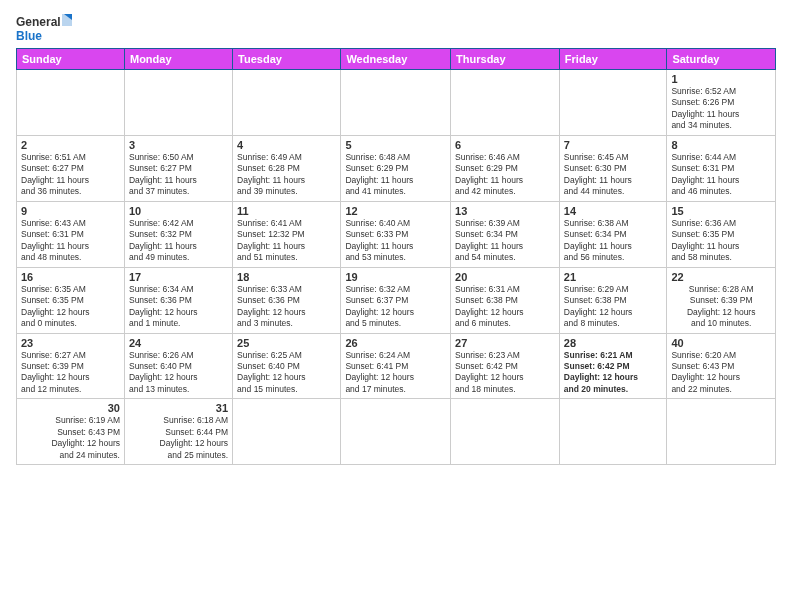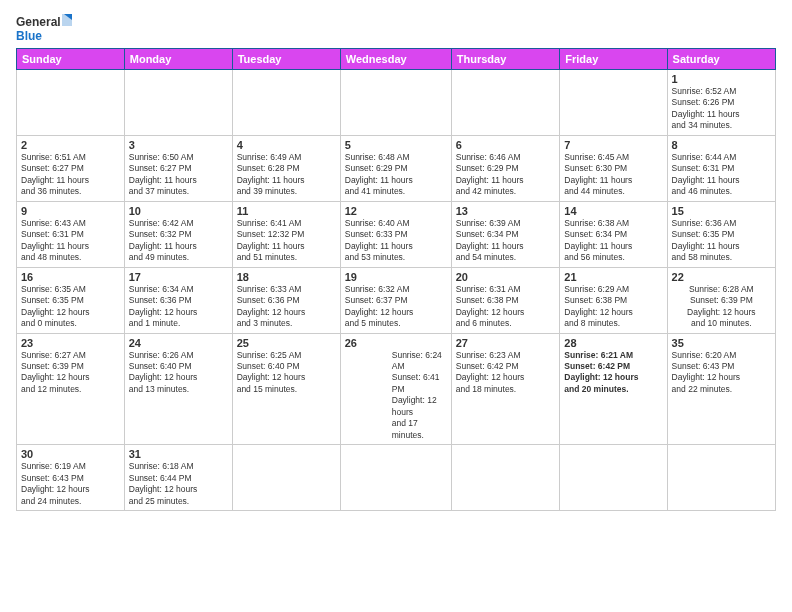--- a/index.html
+++ b/index.html
@@ -71,20 +71,21 @@
     .day-info {
       font-size: 8.5px;
       color: #333;
       line-height: 1.35;
     }
     .empty-cell {
       background: #f9f9f9;
     }
     tr:last-child td {
       height: 60px;
+      text-align: right;
     }
   </style>
 </head>
 <body>
 
 <div class="page">
   <div class="header">
     <div class="logo">
   <svg width="58" height="36" viewBox="0 0 58 36" xmlns="http://www.w3.org/2000/svg">
     <text x="0" y="14" font-size="12" font-weight="bold" fill="#333" font-family="Arial">General</text>
@@ -297,41 +298,41 @@
           </td>
           <td>
             <span class="day-num">25</span>
             <div class="day-info" style="white-space: pre-line;">Sunrise: 6:25 AM
 Sunset: 6:40 PM
 Daylight: 12 hours
 and 15 minutes.</div>
           </td>
           <td>
             <span class="day-num">26</span>
-            <div class="day-info" style="white-space: pre-line; margin-left: 47px;">Sunrise: 6:24 AM
+            <div class="day-info" style="white-space: pre-line;">Sunrise: 6:24 AM
 Sunset: 6:41 PM
 Daylight: 12 hours
 and 17 minutes.</div>
           </td>
           <td>
             <span class="day-num">27</span>
             <div class="day-info" style="white-space: pre-line;">Sunrise: 6:23 AM
 Sunset: 6:42 PM
 Daylight: 12 hours
 and 18 minutes.</div>
           </td>
           <td>
             <span class="day-num">28</span>
             <div class="day-info" style="white-space: pre-line; font-weight: bold;">Sunrise: 6:21 AM
 Sunset: 6:42 PM
 Daylight: 12 hours
 and 20 minutes.</div>
           </td>
           <td>
-            <span class="day-num">35</span>
+            <span class="day-num">40</span>
             <div class="day-info" style="white-space: pre-line;">Sunrise: 6:20 AM
 Sunset: 6:43 PM
 Daylight: 12 hours
 and 22 minutes.</div>
           </td>
         </tr>
         <tr>
           <td>
             <span class="day-num">30</span>
             <div class="day-info" style="white-space: pre-line;">Sunrise: 6:19 AM

